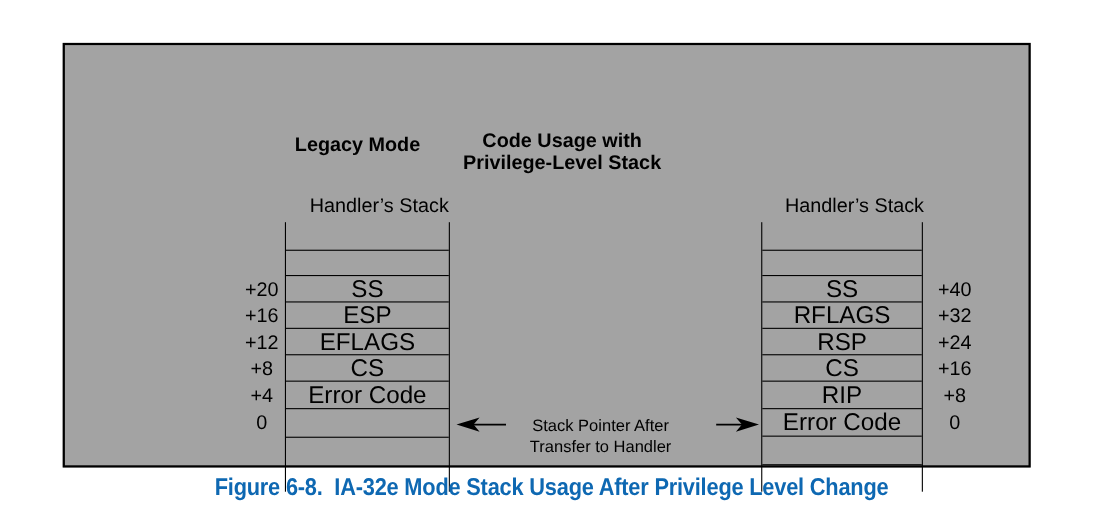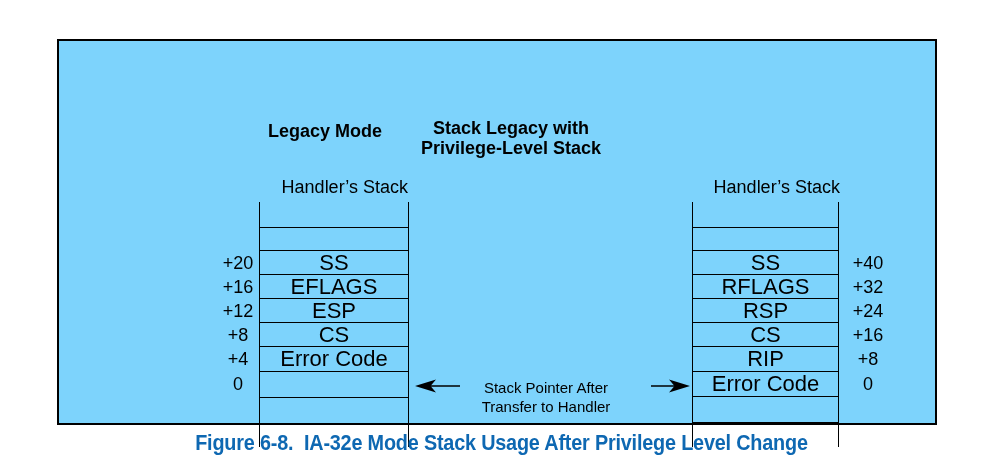--- a/index.html
+++ b/index.html
@@ -3,21 +3,21 @@
 <meta charset="utf-8">
 <style>
   html,body{margin:0;padding:0;background:#fff;}
   .stage{
     position:relative;width:1003px;height:473px;background:#ffffff;
     font-family:"Liberation Sans","DejaVu Sans",sans-serif;color:#000;
     overflow:hidden;
   }
   .figure-box{
     position:absolute;left:57px;top:39px;width:880px;height:386px;
-    box-sizing:border-box;border:2px solid #000;background:#7dd3fc;
+    box-sizing:border-box;border:2px solid #000;background:#a3a3a3;
   }
   .hdr{position:absolute;font-weight:bold;font-size:18px;text-align:center;line-height:20px;}
   .hdr-legacy{left:191px;top:80px;width:150px;}
   .hdr-middle{left:352px;top:77px;width:200px;}
   .hdr-ia32e{left:545px;top:80px;width:150px;}
   .stack-label{position:absolute;top:136px;width:150px;text-align:right;font-size:18px;}
   .stack-label.left{left:199px;}
   .stack-label.right{left:631px;}
   .stack{
     position:absolute;top:161px;box-sizing:border-box;
@@ -56,33 +56,33 @@
 </style>
 </head>
 <body>
 
 <div class="stage">
 
   <div class="figure-box">
 
     <div class="hdr hdr-legacy">Legacy Mode</div>
     <div class="hdr hdr-middle">
-      <div>Stack Legacy with</div>
+      <div>Code Usage with</div>
       <div>Privilege-Level Stack</div>
     </div>
 
     <div class="stack-label left">Handler’s Stack</div>
     <div class="stack-label right">Handler’s Stack</div>
 
     <div class="stack left">
       <div class="row h26"></div>
       <div class="row h23"></div>
       <div class="row h24">SS</div>
+      <div class="row h24">ESP</div>
       <div class="row h24">EFLAGS</div>
-      <div class="row h24">ESP</div>
       <div class="row h24">CS</div>
       <div class="row h25">Error Code</div>
       <div class="row h26"></div>
       <div class="row h24 open-bottom"></div>
     </div>
 
     <div class="stack right">
       <div class="row h26"></div>
       <div class="row h23"></div>
       <div class="row h24">SS</div>

